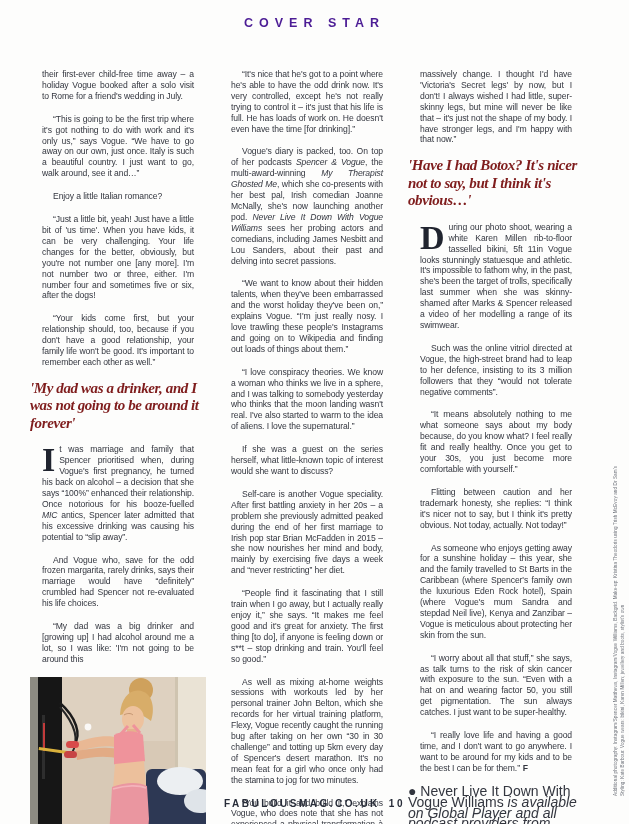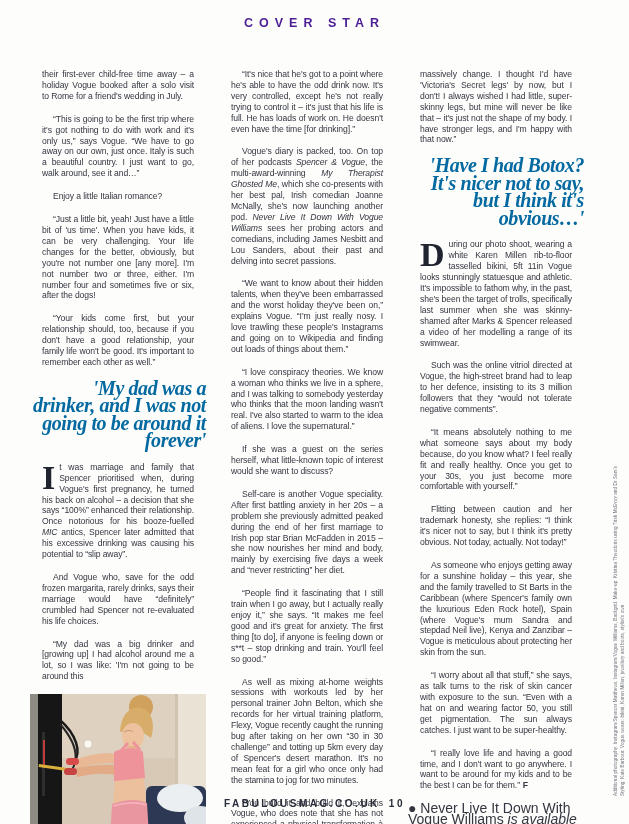--- a/index.html
+++ b/index.html
@@ -13,21 +13,21 @@
   }
   .columns{position:absolute;left:30px;top:57px;width:556px;display:flex;gap:13px;}
   .col{width:176px;min-width:176px;}
   .col p.body{
     font-size:8.6px;line-height:10.9px;margin:12px;text-align:justify;
     letter-spacing:-0.1px;color:#33363f;
   }
   .col p.body.indent{text-indent:11px;}
   .pull-quote{
     font-family:"Liberation Serif",serif;font-style:italic;font-weight:bold;
-    font-size:20px;line-height:17.5px;text-align:right;color:#0369a1;
+    font-size:15px;line-height:17.5px;text-align:left;color:#7f1d1d;
     margin:12px 0 11px;letter-spacing:-0.4px;
   }
   .cap{
     float:left;font-family:"Liberation Serif",serif;font-weight:bold;
     font-size:34px;line-height:27px;padding:2px 4px 0 0;color:#20242f;
   }
   em{font-style:italic;}
   .roman{font-style:normal;}
   .endmark{font-weight:bold;font-style:normal;letter-spacing:.5px;}
   p.note{font-size:14px;line-height:10.9px;margin:0;text-align:left;font-style:italic;color:#33363f;}

